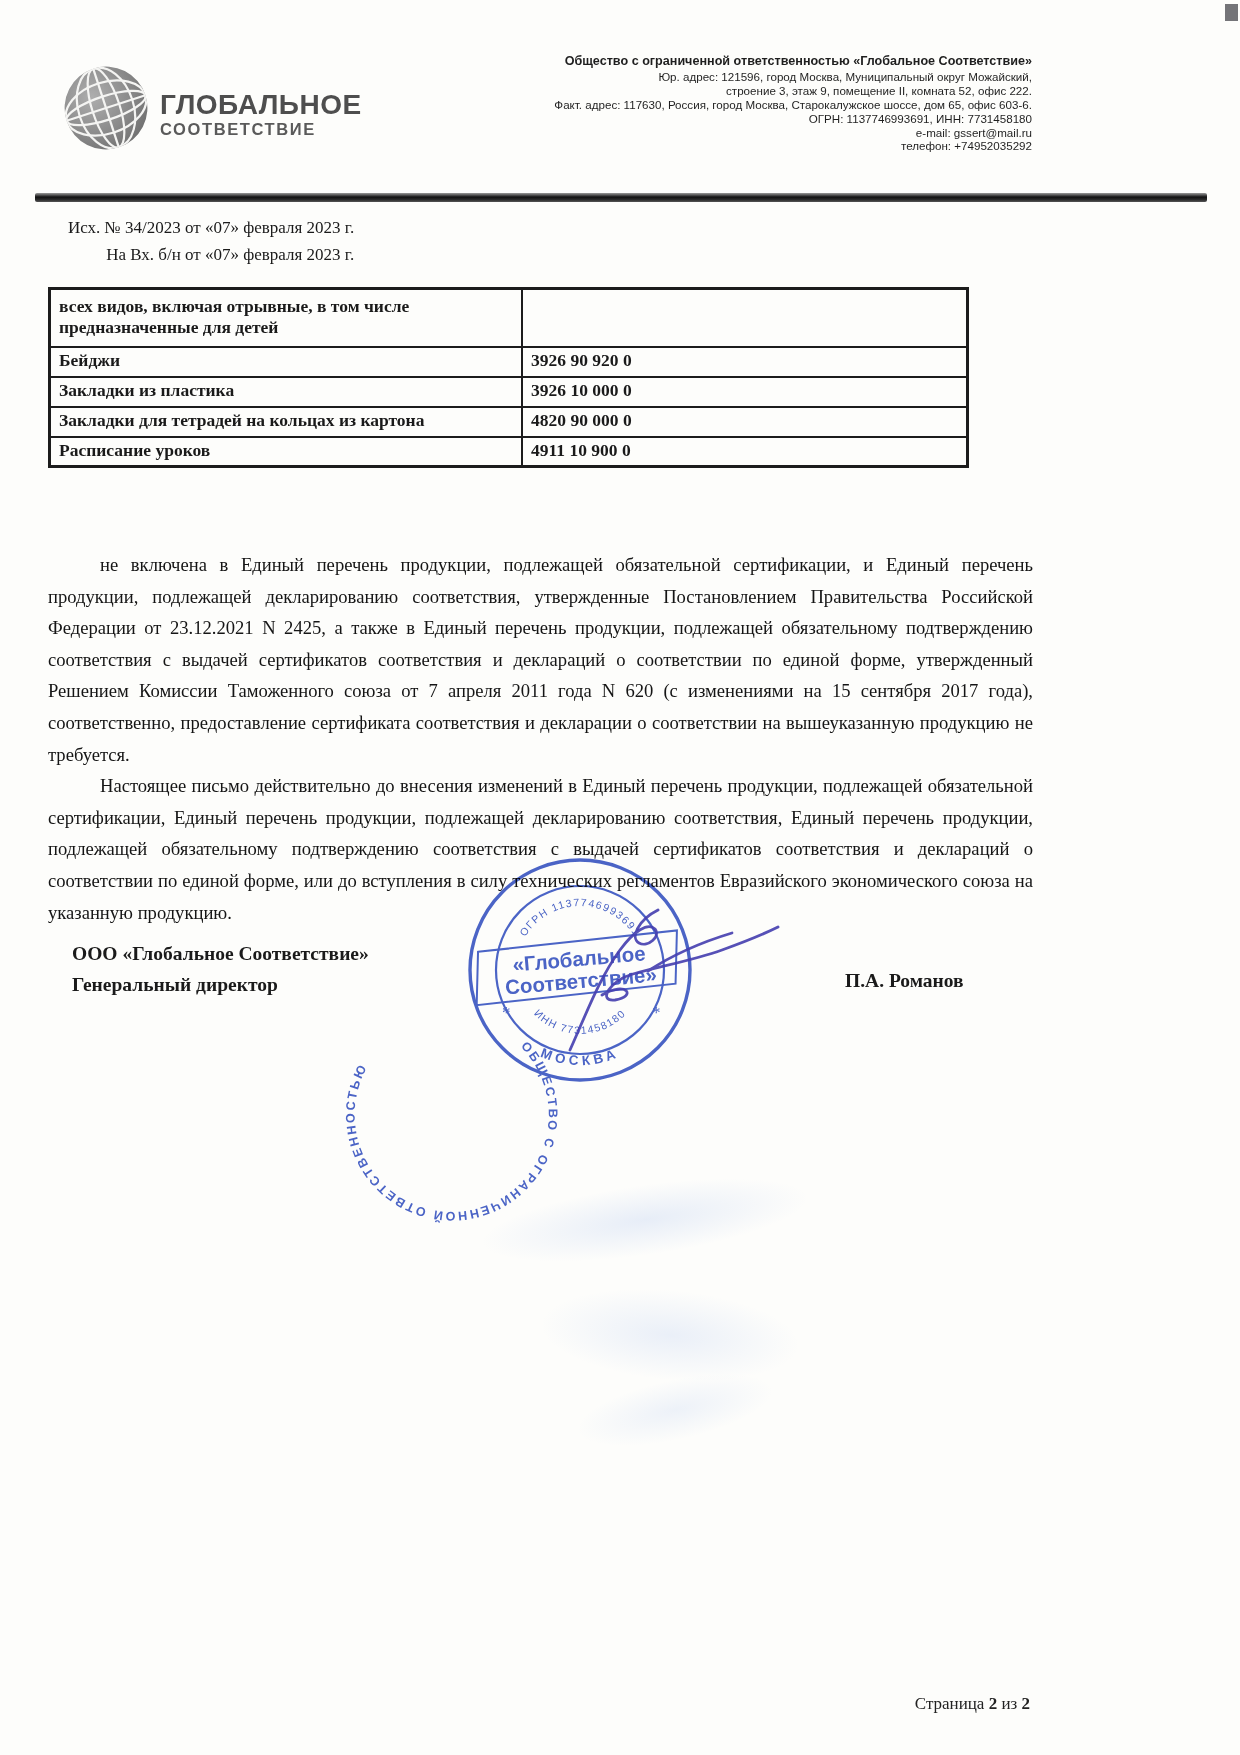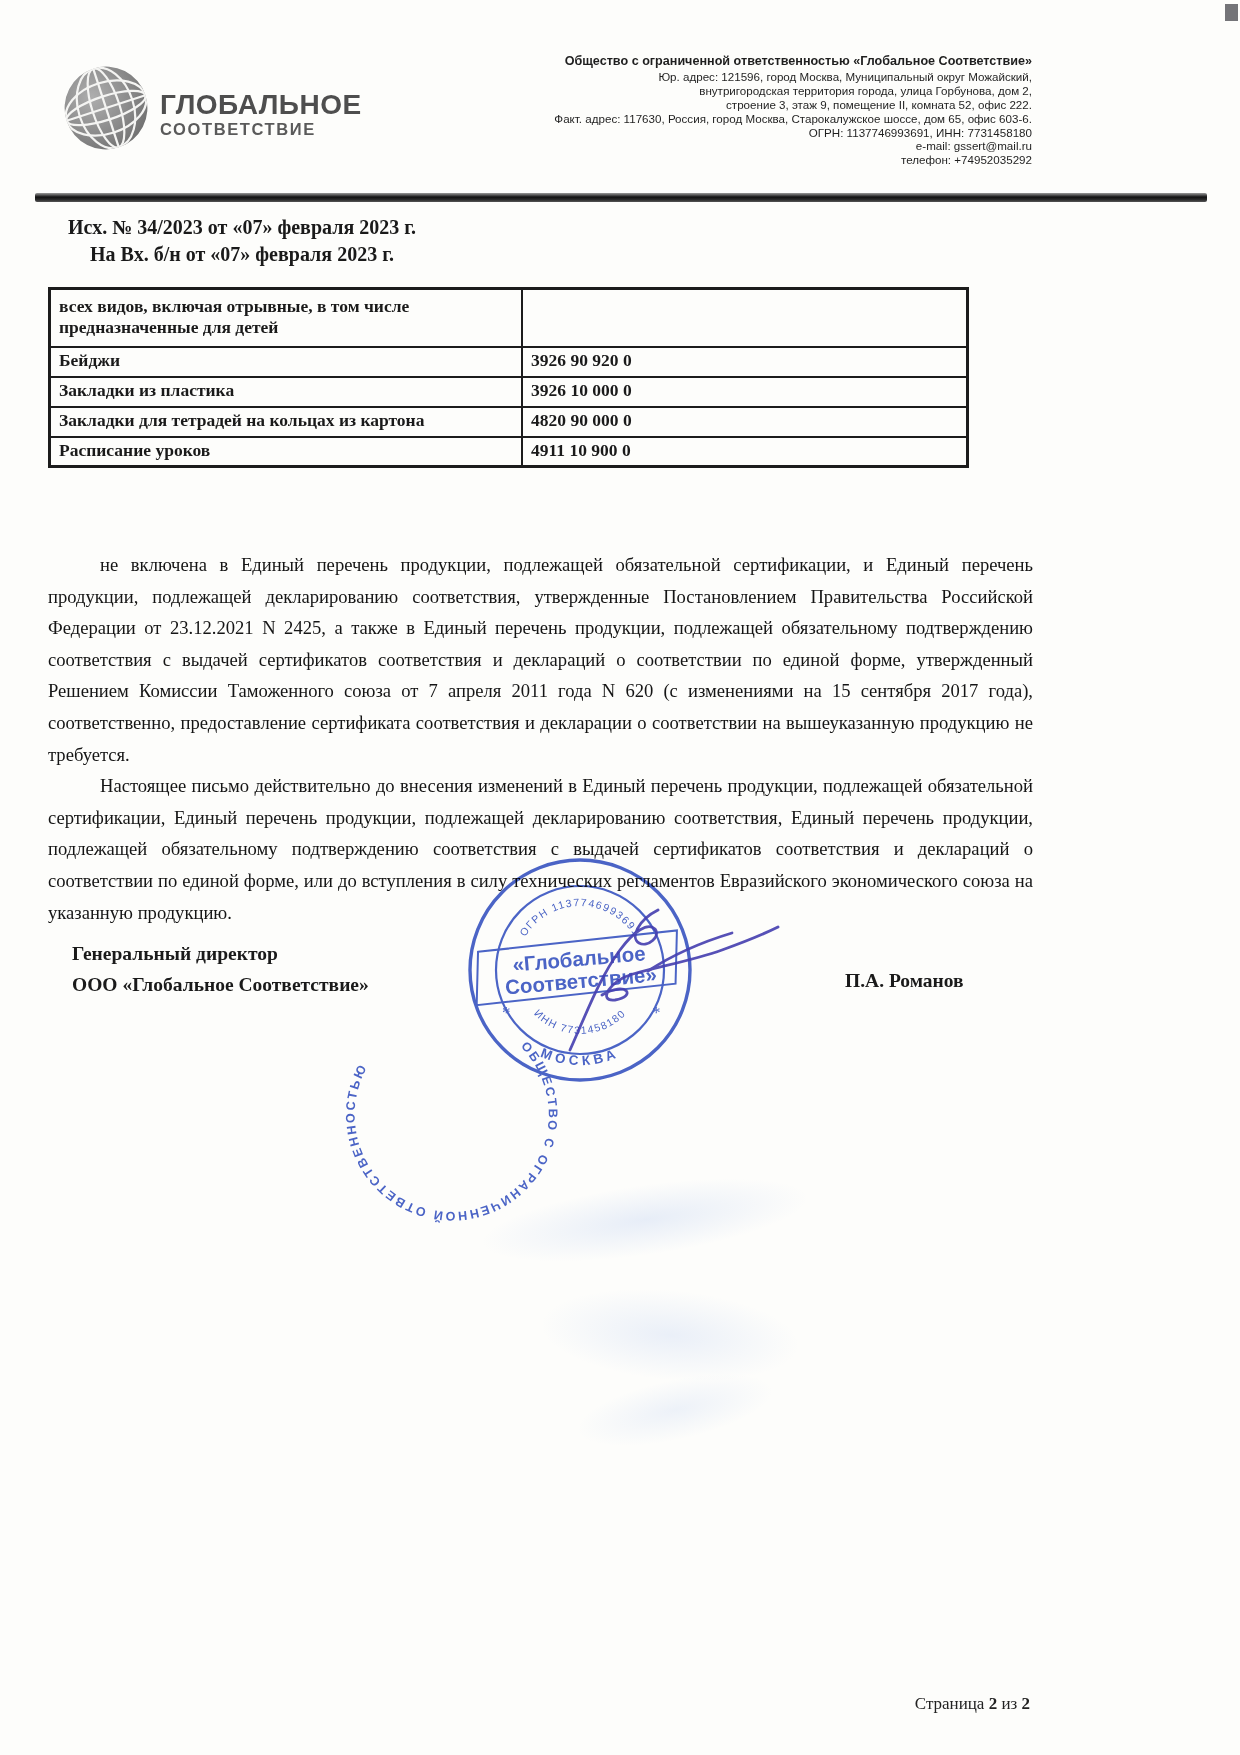--- a/index.html
+++ b/index.html
@@ -17,21 +17,21 @@
   .logo-subtitle{font-size:16.5px;font-weight:bold;letter-spacing:1.6px;color:#5a5a5a;}
   .header-block{top:55px;right:208px;width:640px;text-align:right;
     font-family:"Liberation Sans", sans-serif;font-size:11.6px;line-height:13.9px;color:#1f1f1f;}
   .header-company{font-weight:bold;font-size:12.6px;margin-bottom:1px;}
   .corner-artifact{top:4px;right:2px;width:13px;height:17px;background:#5c5c60;opacity:.85;}
 
   .rule{top:193px;left:35px;width:1172px;height:9px;
     background:linear-gradient(to bottom,#9a9a9a 0%,#111 45%,#2c2c2c 75%,#555 100%);
     border-radius:2px;}
 
-  .ref-block{top:214px;left:68px;font-weight:bold;font-size:20px;line-height:27px;}
+  .ref-block{top:214px;left:68px;font-weight:normal;font-size:17px;line-height:27px;text-align:right;}
   .ref-in{margin-left:22px;}
 
   
   .goods-table{top:287px;left:48px;border-collapse:collapse;table-layout:fixed;width:905px;
     font-weight:bold;font-size:17.5px;}
   .goods-table td{border:2px solid #1c1c1c;padding:1px 10px 3px 8px;vertical-align:middle;}
   .goods-table .c-name{width:452px;}
   .goods-table .c-code{width:425px;}
   .goods-table tr{height:30px;}
   .goods-table tr.first{height:58px;}
@@ -96,21 +96,20 @@
     </span>
     <span class="logo-text">
       <div class="logo-title">ГЛОБАЛЬНОЕ</div>
       <div class="logo-subtitle">СООТВЕТСТВИЕ</div>
     </span>
   </div>
 
   <div class="abs header-block">
     <div class="header-company">Общество с ограниченной ответственностью «Глобальное Соответствие»</div>
     <div>Юр. адрес: 121596, город Москва, Муниципальный округ Можайский,</div>
-    <div>внутригородская территория города, улица Горбунова, дом 2,</div>
     <div>строение 3, этаж 9, помещение II, комната 52, офис 222.</div>
     <div>Факт. адрес: 117630, Россия, город Москва, Старокалужское шоссе, дом 65, офис 603-6.</div>
     <div>ОГРН: 1137746993691, ИНН: 7731458180</div>
     <div>e-mail: gssert@mail.ru</div>
     <div>телефон: +74952035292</div>
   </div>
 
   <div class="abs rule"></div>
 
   <div class="abs ref-block">
@@ -142,22 +141,22 @@
       </tr>
     </tbody>
   </table>
 
   <div class="abs body-text">
     <p>не включена в Единый перечень продукции, подлежащей обязательной сертификации, и Единый перечень продукции, подлежащей декларированию соответствия, утвержденные Постановлением Правительства Российской Федерации от 23.12.2021 N 2425, а также в Единый перечень продукции, подлежащей обязательному подтверждению соответствия с выдачей сертификатов соответствия и деклараций о соответствии по единой форме, утвержденный Решением Комиссии Таможенного союза от 7 апреля 2011 года N 620  (с изменениями на 15 сентября 2017 года), соответственно, предоставление сертификата соответствия и декларации о соответствии на вышеуказанную продукцию не требуется.</p>
     <p>Настоящее письмо действительно до внесения изменений в Единый перечень продукции, подлежащей обязательной сертификации, Единый перечень продукции, подлежащей декларированию соответствия, Единый перечень продукции, подлежащей обязательному подтверждению соответствия с выдачей сертификатов соответствия и деклараций о соответствии по единой форме, или до вступления в силу технических регламентов Евразийского экономического союза на указанную продукцию.</p>
   </div>
 
   <div class="abs sig-block">
+    <div>ООО «Глобальное Соответствие»</div>
     <div>Генеральный директор</div>
-    <div>ООО «Глобальное Соответствие»</div>
   </div>
   <div class="abs signer">П.А. Романов</div>
 
   <div class="abs stamp-wrap">
     <svg width="260" height="260" viewBox="0 0 260 260">
       <defs>
         <path id="ringPath" d="M 68.3 204.4 A 97 97 0 1 1 68.2 204.3"></path>
         <path id="ogrnPath" d="M 66.2 111.4 A 64 64 0 0 1 189.8 111.4"></path>
         <path id="innPath" d="M 67.9 149.9 A 64 64 0 0 0 188.1 149.9"></path>
         <path id="cityPath" d="M 55.2 189.1 A 95 95 0 0 0 200.8 189.1"></path>

